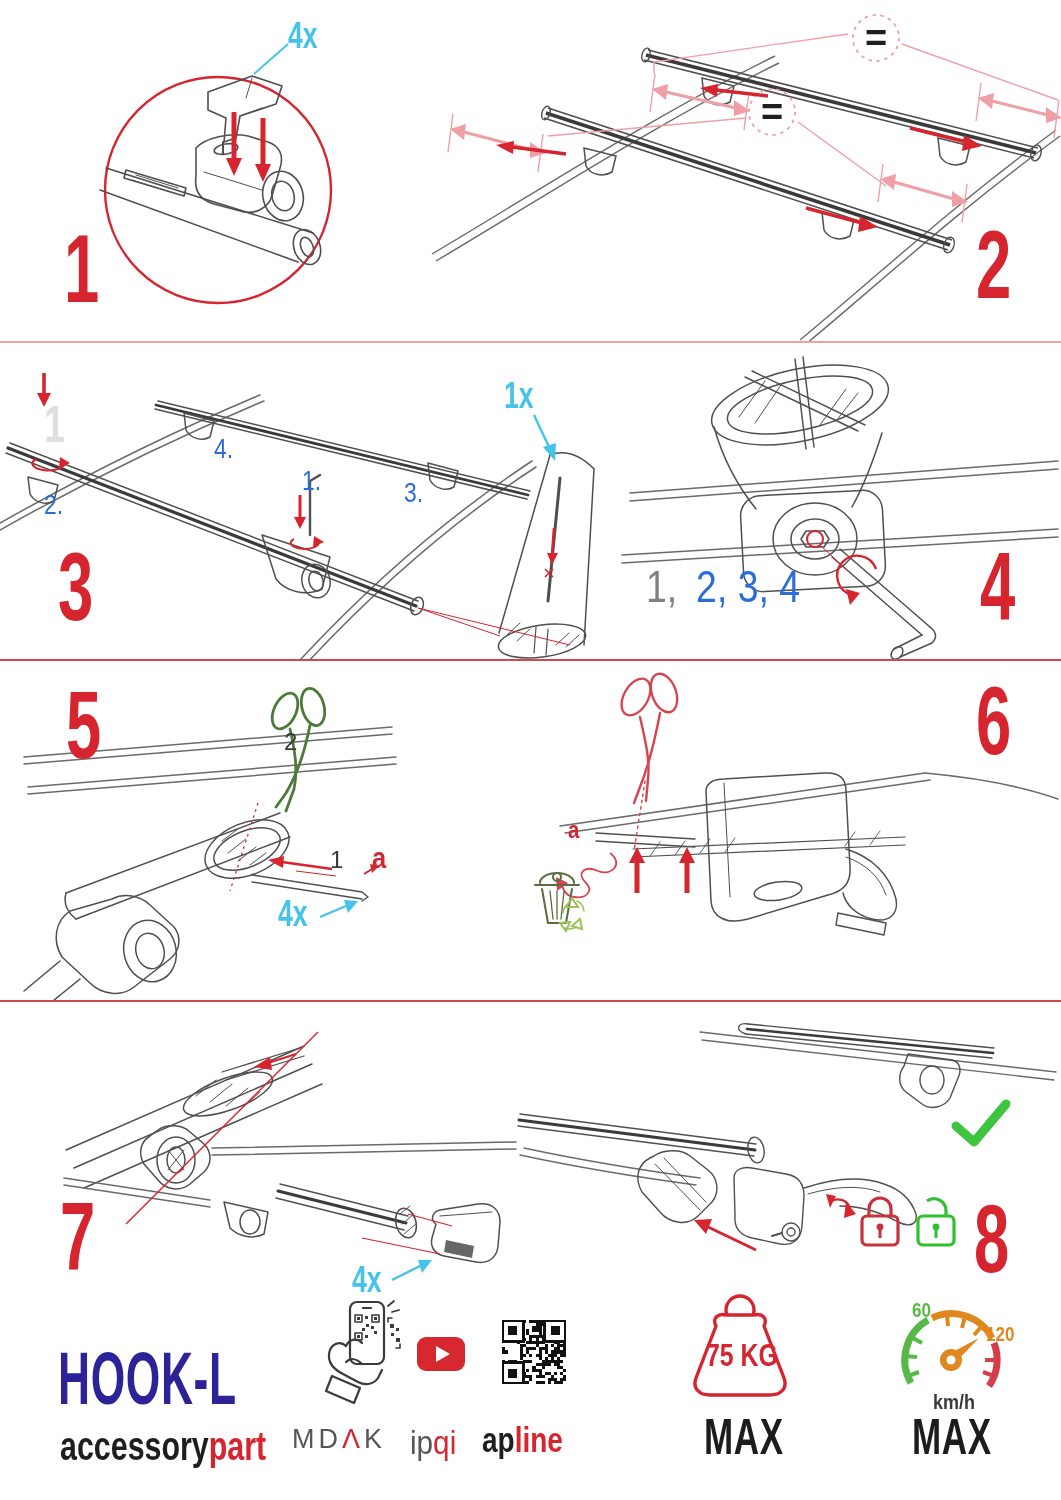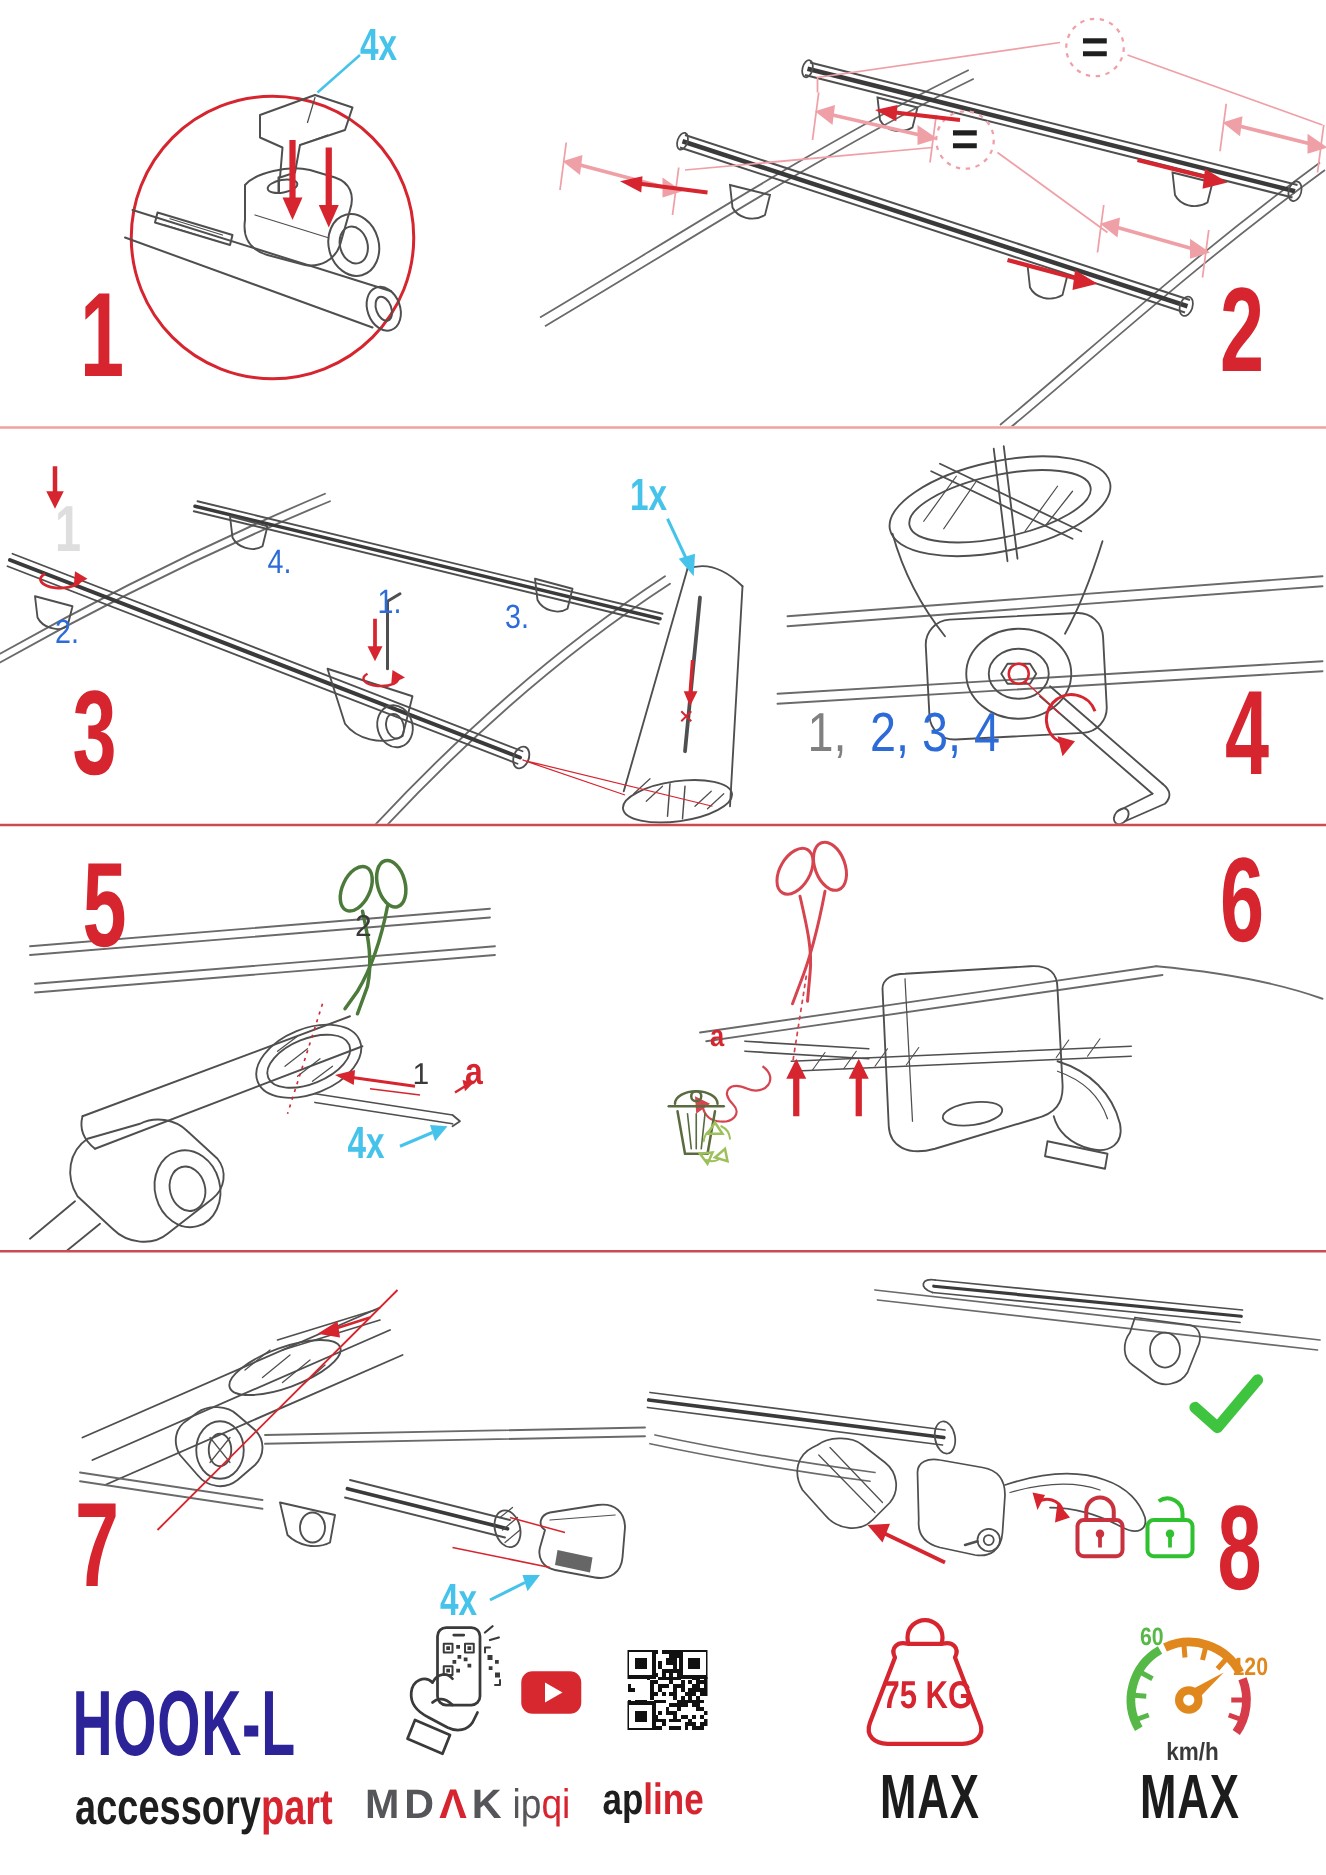--- a/index.html
+++ b/index.html
@@ -19,21 +19,21 @@
   .eq{font-weight:700;font-size:38px;line-height:1;color:#1f1f1f;}
   .smalldark{font-weight:400;font-size:24px;line-height:1;color:#3a3a3a;}
   .alabel{font-weight:700;font-size:30px;line-height:1;color:#d6252f;
           transform:scaleX(0.85);transform-origin:left top;}
   .seq{font-size:44px;line-height:1;font-weight:400;transform:scaleX(0.85);transform-origin:left top;white-space:nowrap;}
   .seq .g{color:#808080;} .seq .b{color:#2c6bd8;}
   .product{font-weight:700;font-size:74px;line-height:1;color:#2b2397;
            transform:scaleX(0.60);transform-origin:left top;letter-spacing:1px;white-space:nowrap;}
   .brand{font-weight:700;font-size:40px;line-height:1;transform:scaleX(0.76);transform-origin:left top;white-space:nowrap;}
   .brand .k{color:#1e1e1e;} .brand .r{color:#d6252f;}
-  .mdak{font-weight:700;font-size:33px;line-height:1;color:#55565a;letter-spacing:4px;white-space:nowrap;}
+  .mdak{font-weight:400;font-size:27px;line-height:1;color:#55565a;letter-spacing:4px;white-space:nowrap;}
   .mdak .r{color:#d6252f;}
   .ipqi{font-weight:400;font-size:33px;line-height:1;color:#55565a;transform:scaleX(0.9);transform-origin:left top;white-space:nowrap;}
   .ipqi .r{color:#d6252f;}
   .apline{font-weight:700;font-size:35px;line-height:1;transform:scaleX(0.8);transform-origin:left top;white-space:nowrap;}
   .apline .k{color:#1e1e1e;} .apline .r{color:#d6252f;}
   .kg{font-weight:700;font-size:31px;line-height:1;color:#d6252f;transform:scaleX(0.8);transform-origin:left top;white-space:nowrap;}
   .max{font-weight:700;font-size:50px;line-height:1;color:#1c1c1c;transform:scaleX(0.70);transform-origin:left top;letter-spacing:1px;}
   .kmh{font-weight:700;font-size:20px;line-height:1;color:#3a3a3a;transform:scaleX(0.9);transform-origin:left top;}
   .g60{font-weight:700;font-size:20px;line-height:1;color:#56b947;transform:scaleX(0.85);transform-origin:left top;}
   .g120{font-weight:700;font-size:20px;line-height:1;color:#e0881e;transform:scaleX(0.85);transform-origin:left top;}

